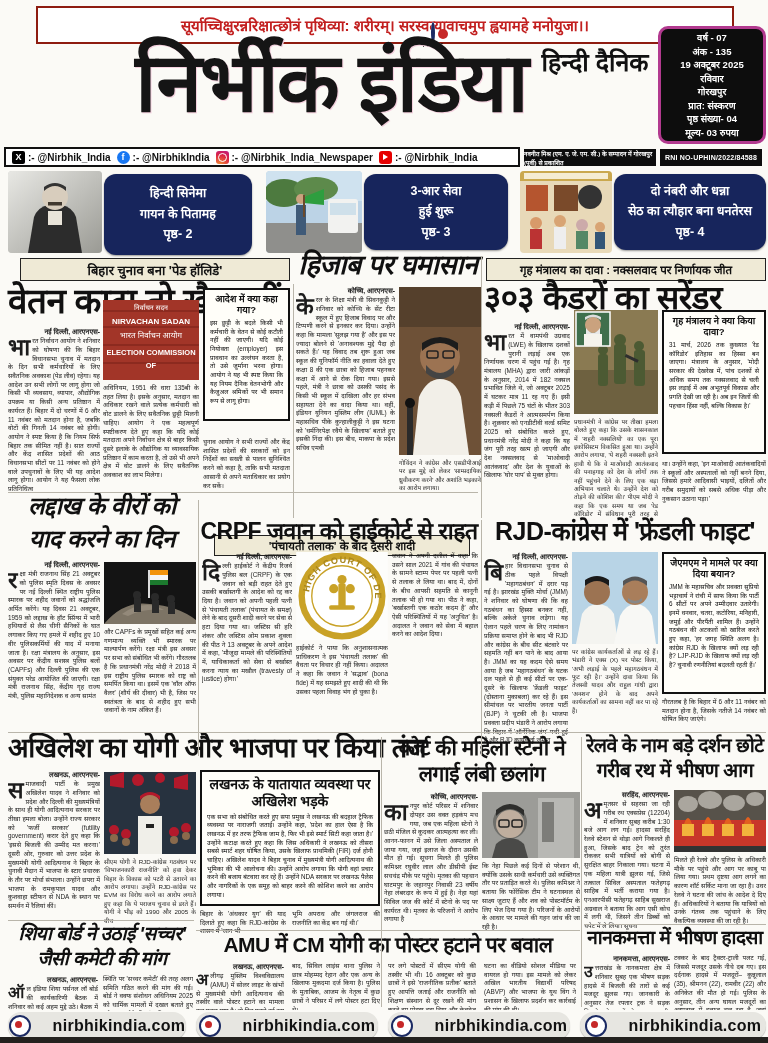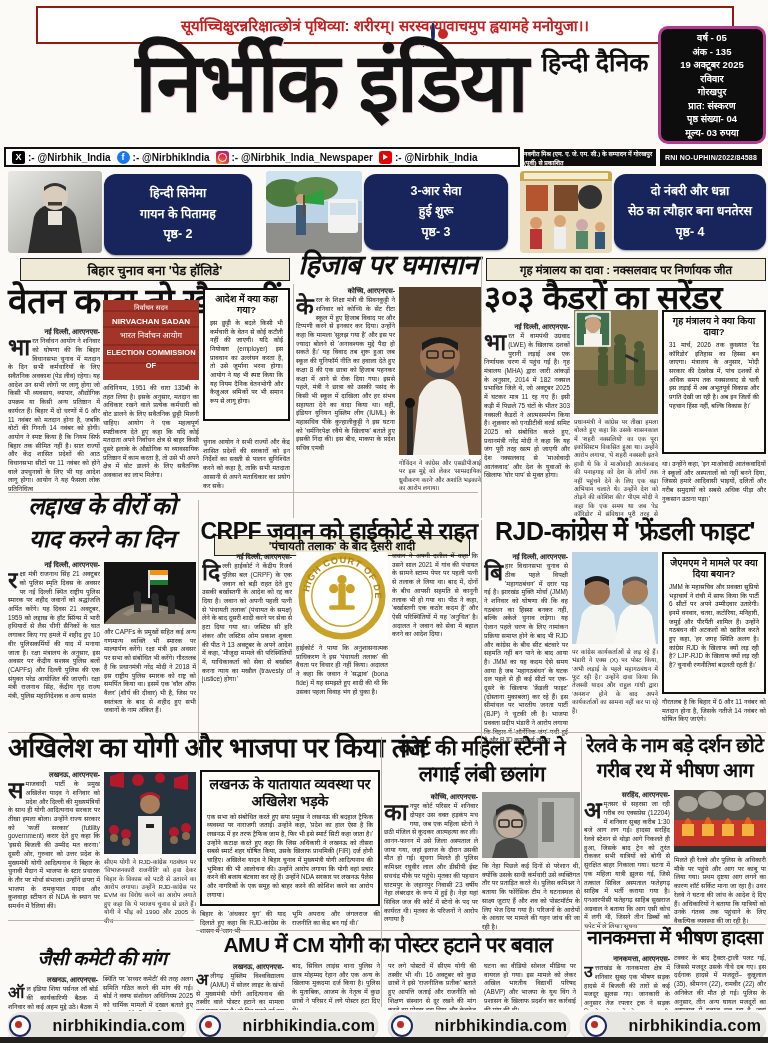--- a/index.html
+++ b/index.html
@@ -77,21 +77,21 @@
   <div class="abs" id="press-logo">
     <span class="ring"><i></i></span>
     <b>PRESS</b>
   </div>
 
   <div class="abs" id="edition">हिन्दी दैनिक</div>
 
   <div class="abs" id="paper-title">निर्भीक इंडिया</div>
 
   <div class="abs" id="infobox">
-    <span>वर्ष - 05</span>
+    <span>वर्ष - 07</span>
     <span>अंक - 135</span>
     <span>19 अक्टूबर 2025</span>
     <span>रविवार</span>
     <span>गोरखपुर</span>
     <span>प्रात: संस्करण</span>
     <span>पृष्ठ संख्या- 04</span>
     <span>मूल्य- 03 रुपया</span>
   </div>
 
   <div class="abs" id="socialbar">
@@ -447,20 +447,21 @@
       <g fill="#b9b5ad" opacity="0.85">
           <ellipse cx="14" cy="14" rx="10" ry="8"></ellipse>
           <ellipse cx="36" cy="10" rx="12" ry="9"></ellipse>
           <ellipse cx="60" cy="13" rx="11" ry="8"></ellipse>
           <ellipse cx="81" cy="9" rx="9" ry="7"></ellipse>
         </g>
       </svg>
   </div>
   <div class="abs col" style="left:674px;top:856px;width:92px;height:98px;">मिलते ही रेलवे और पुलिस के अधिकारी मौके पर पहुंचे और आग पर काबू पा लिया गया। प्रथम दृष्टया आग लगने का कारण शॉर्ट सर्किट माना जा रहा है। उधर रेलवे ने घटना की जांच के आदेश दे दिए हैं। अधिकारियों ने बताया कि यात्रियों को उनके गंतव्य तक पहुंचाने के लिए वैकल्पिक व्यवस्था की जा रही है।</div>
 
+  <div class="abs hl ital ctr" style="left:10px;top:924px;width:184px;font-size:19px;">शिया बोर्ड ने उठाई 'सच्चर'</div>
   <div class="abs hl ital ctr" style="left:10px;top:949px;width:184px;font-size:19px;">जैसी कमेटी की मांग</div>
   <div class="abs col" style="left:8px;top:975px;width:90px;height:36px;">
     <span class="byline">लखनऊ, आरएनएस-</span>
     <span class="dropcap" style="font-size:16px;">ऑ</span>
     <span>ल इंडिया शिया पर्सनल लॉ बोर्ड की कार्यकारिणी बैठक में शनिवार को कई अहम मुद्दे उठे। बैठक में केंद्र सरकार से शिया मुसलमानों की</span>
   </div>
   <div class="abs col" style="left:103px;top:975px;width:90px;height:36px;">स्थिति पर 'सच्चर कमेटी' की तरह अलग समिति गठित करने की मांग की गई। बोर्ड ने वक्फ संशोधन अधिनियम 2025 को धार्मिक मामलों में दखल बताते हुए इसे वापस लेने की मांग की।</div>
 
   <div class="abs hl ctr" style="left:196px;top:934px;width:384px;font-size:21px;white-space:nowrap;">AMU में CM योगी का पोस्टर हटाने पर बवाल</div>
   <div class="abs col" style="left:196px;top:962px;width:88px;height:48px;">

